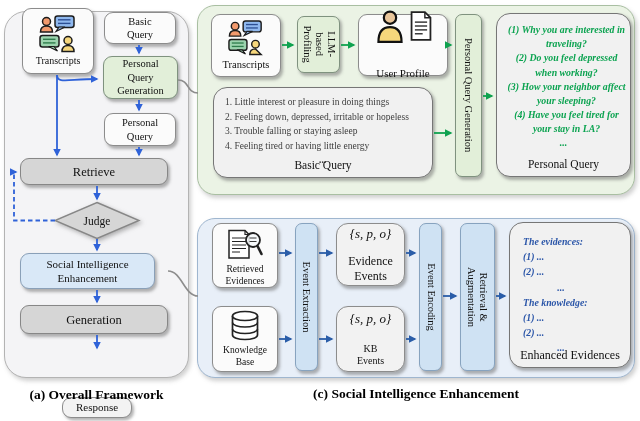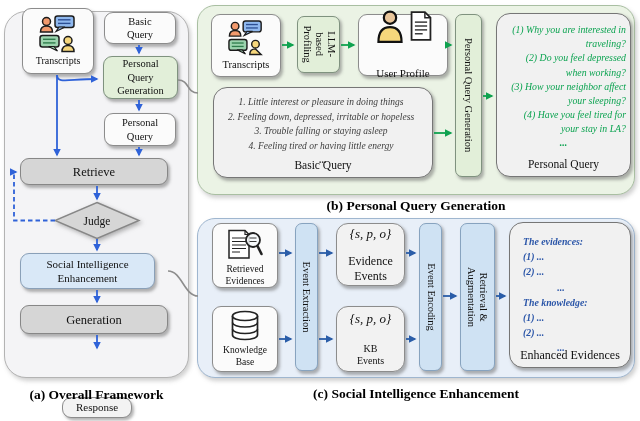--- a/index.html
+++ b/index.html
@@ -19,24 +19,24 @@
   .gray{background:#d6d6d6;border-color:#878787;}
   .greenbox{background:#e2efd9;border-color:#7f927f;}
   .bluebox{background:#d9e8f7;border-color:#8aa0b8;}
   .bluevert{background:#cfe2f3;border-color:#87a3bf;}
   .bigbox{border-radius:14px;background:#f1f1f1;border-color:#767676;display:block;}
 
   .vert{overflow:visible;}
   .vert > span{display:inline-block;transform:rotate(90deg);white-space:pre;
                text-align:center;line-height:1.15;font-size:10.5px;}
 
-  .items-gray{font-style:italic;color:#3d3d3d;font-size:9.5px;line-height:1.55;
-              text-align:center;white-space:pre-line;padding:7px 15px 0 11px;}
-  .items-green{font-style:italic;font-weight:normal;color:#0ba350;font-size:9.8px;line-height:1.45;
-               text-align:right;white-space:pre-line;padding:9px 4px 0 10px;}
+  .items-gray{color:#3d3d3d;font-size:9.5px;line-height:1.55;
+              text-align:left;white-space:pre-line;padding:7px 15px 0 11px;}
+  .items-green{font-style:italic;font-weight:bold;color:#0ba350;font-size:9.8px;line-height:1.45;
+               text-align:center;white-space:pre-line;padding:9px 4px 0 10px;}
   .items-blue{font-style:italic;font-weight:bold;color:#2a55a8;font-size:9.8px;line-height:1.55;
               text-align:left;white-space:pre-wrap;padding:11px 4px 0 13px;}
   .ellipsis{ text-align:center;font-weight:bold;}
   .box-label{position:absolute;bottom:4px;left:0;right:0;text-align:center;font-size:11.5px;color:#111;}
 
   .caption{position:absolute;text-align:center;font-weight:bold;font-size:13.5px;color:#000;}
   .icon{flex:0 0 auto;}
   #overlay{position:absolute;left:0;top:0;width:640px;height:421px;pointer-events:none;}
   .judge-label{position:absolute;left:55px;top:203px;width:84px;height:35px;display:flex;
                align-items:center;justify-content:center;font-size:11.5px;}
@@ -146,21 +146,20 @@
 
   <div class="box bigbox" style="left:496px;top:13px;width:135px;height:164px;">
     <div class="items-green">(1) Why you are interested in traveling?
 (2) Do you feel depressed when working?
 (3) How your neighbor affect your sleeping?
 (4) Have you feel tired for your stay in LA?</div>
     <div class="ellipsis" style="font-size:10px;color:#0ba350;font-style:italic;">...</div>
     <div class="box-label">Personal Query</div>
   </div>
 
-  <div class="caption" style="left:197px;top:198px;width:438px;">(b) Personal Query Generation</div>
 
   <div class="box" style="left:212px;top:223px;width:66px;height:65px;justify-content:flex-end;">
     <svg class="icon" width="40" height="32" viewBox="0 0 40 32">
       <path d="M4 1.5 H20 L24 5.5 V29 H4 Z" fill="#fff" stroke="#222" stroke-width="1.5"></path>
       <path d="M20 1.5 V5.5 H24" fill="none" stroke="#222" stroke-width="1.2"></path>
       <line x1="7" y1="9" x2="21" y2="9" stroke="#222" stroke-width="1"></line>
       <line x1="7" y1="12.5" x2="21" y2="12.5" stroke="#222" stroke-width="1"></line>
       <line x1="7" y1="16" x2="21" y2="16" stroke="#222" stroke-width="1"></line>
       <line x1="7" y1="19.5" x2="21" y2="19.5" stroke="#222" stroke-width="1"></line>
       <line x1="7" y1="23" x2="15" y2="23" stroke="#222" stroke-width="1"></line>

